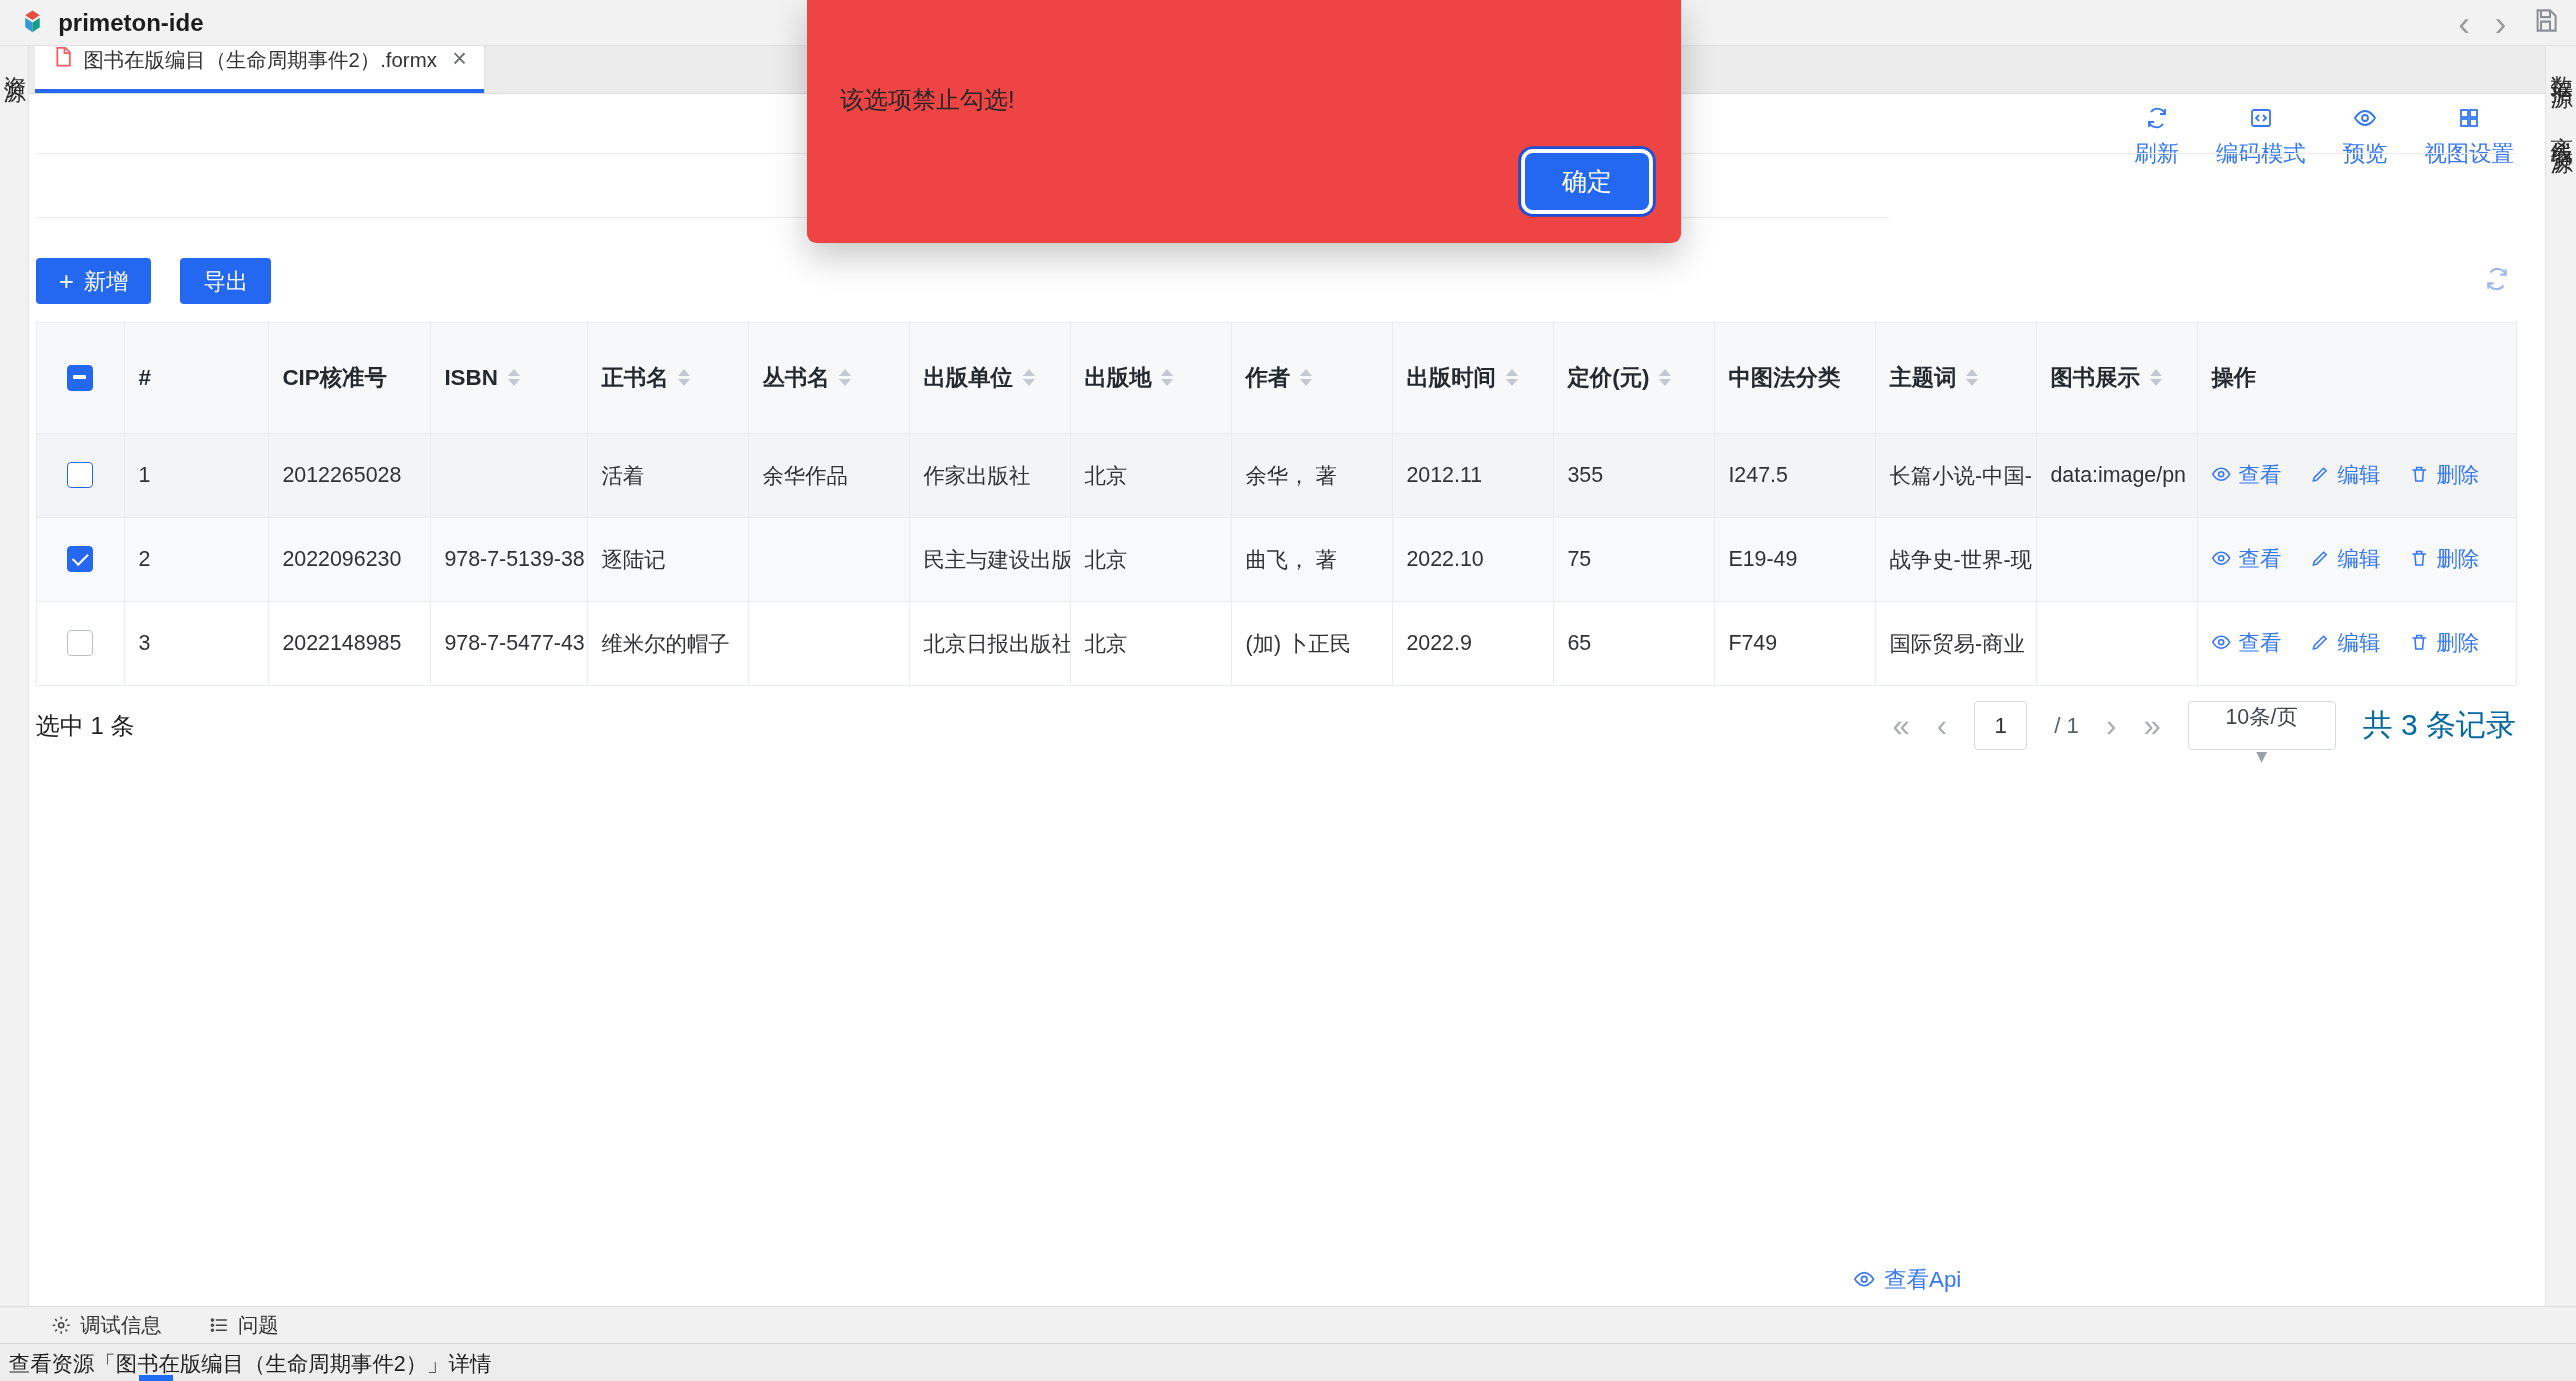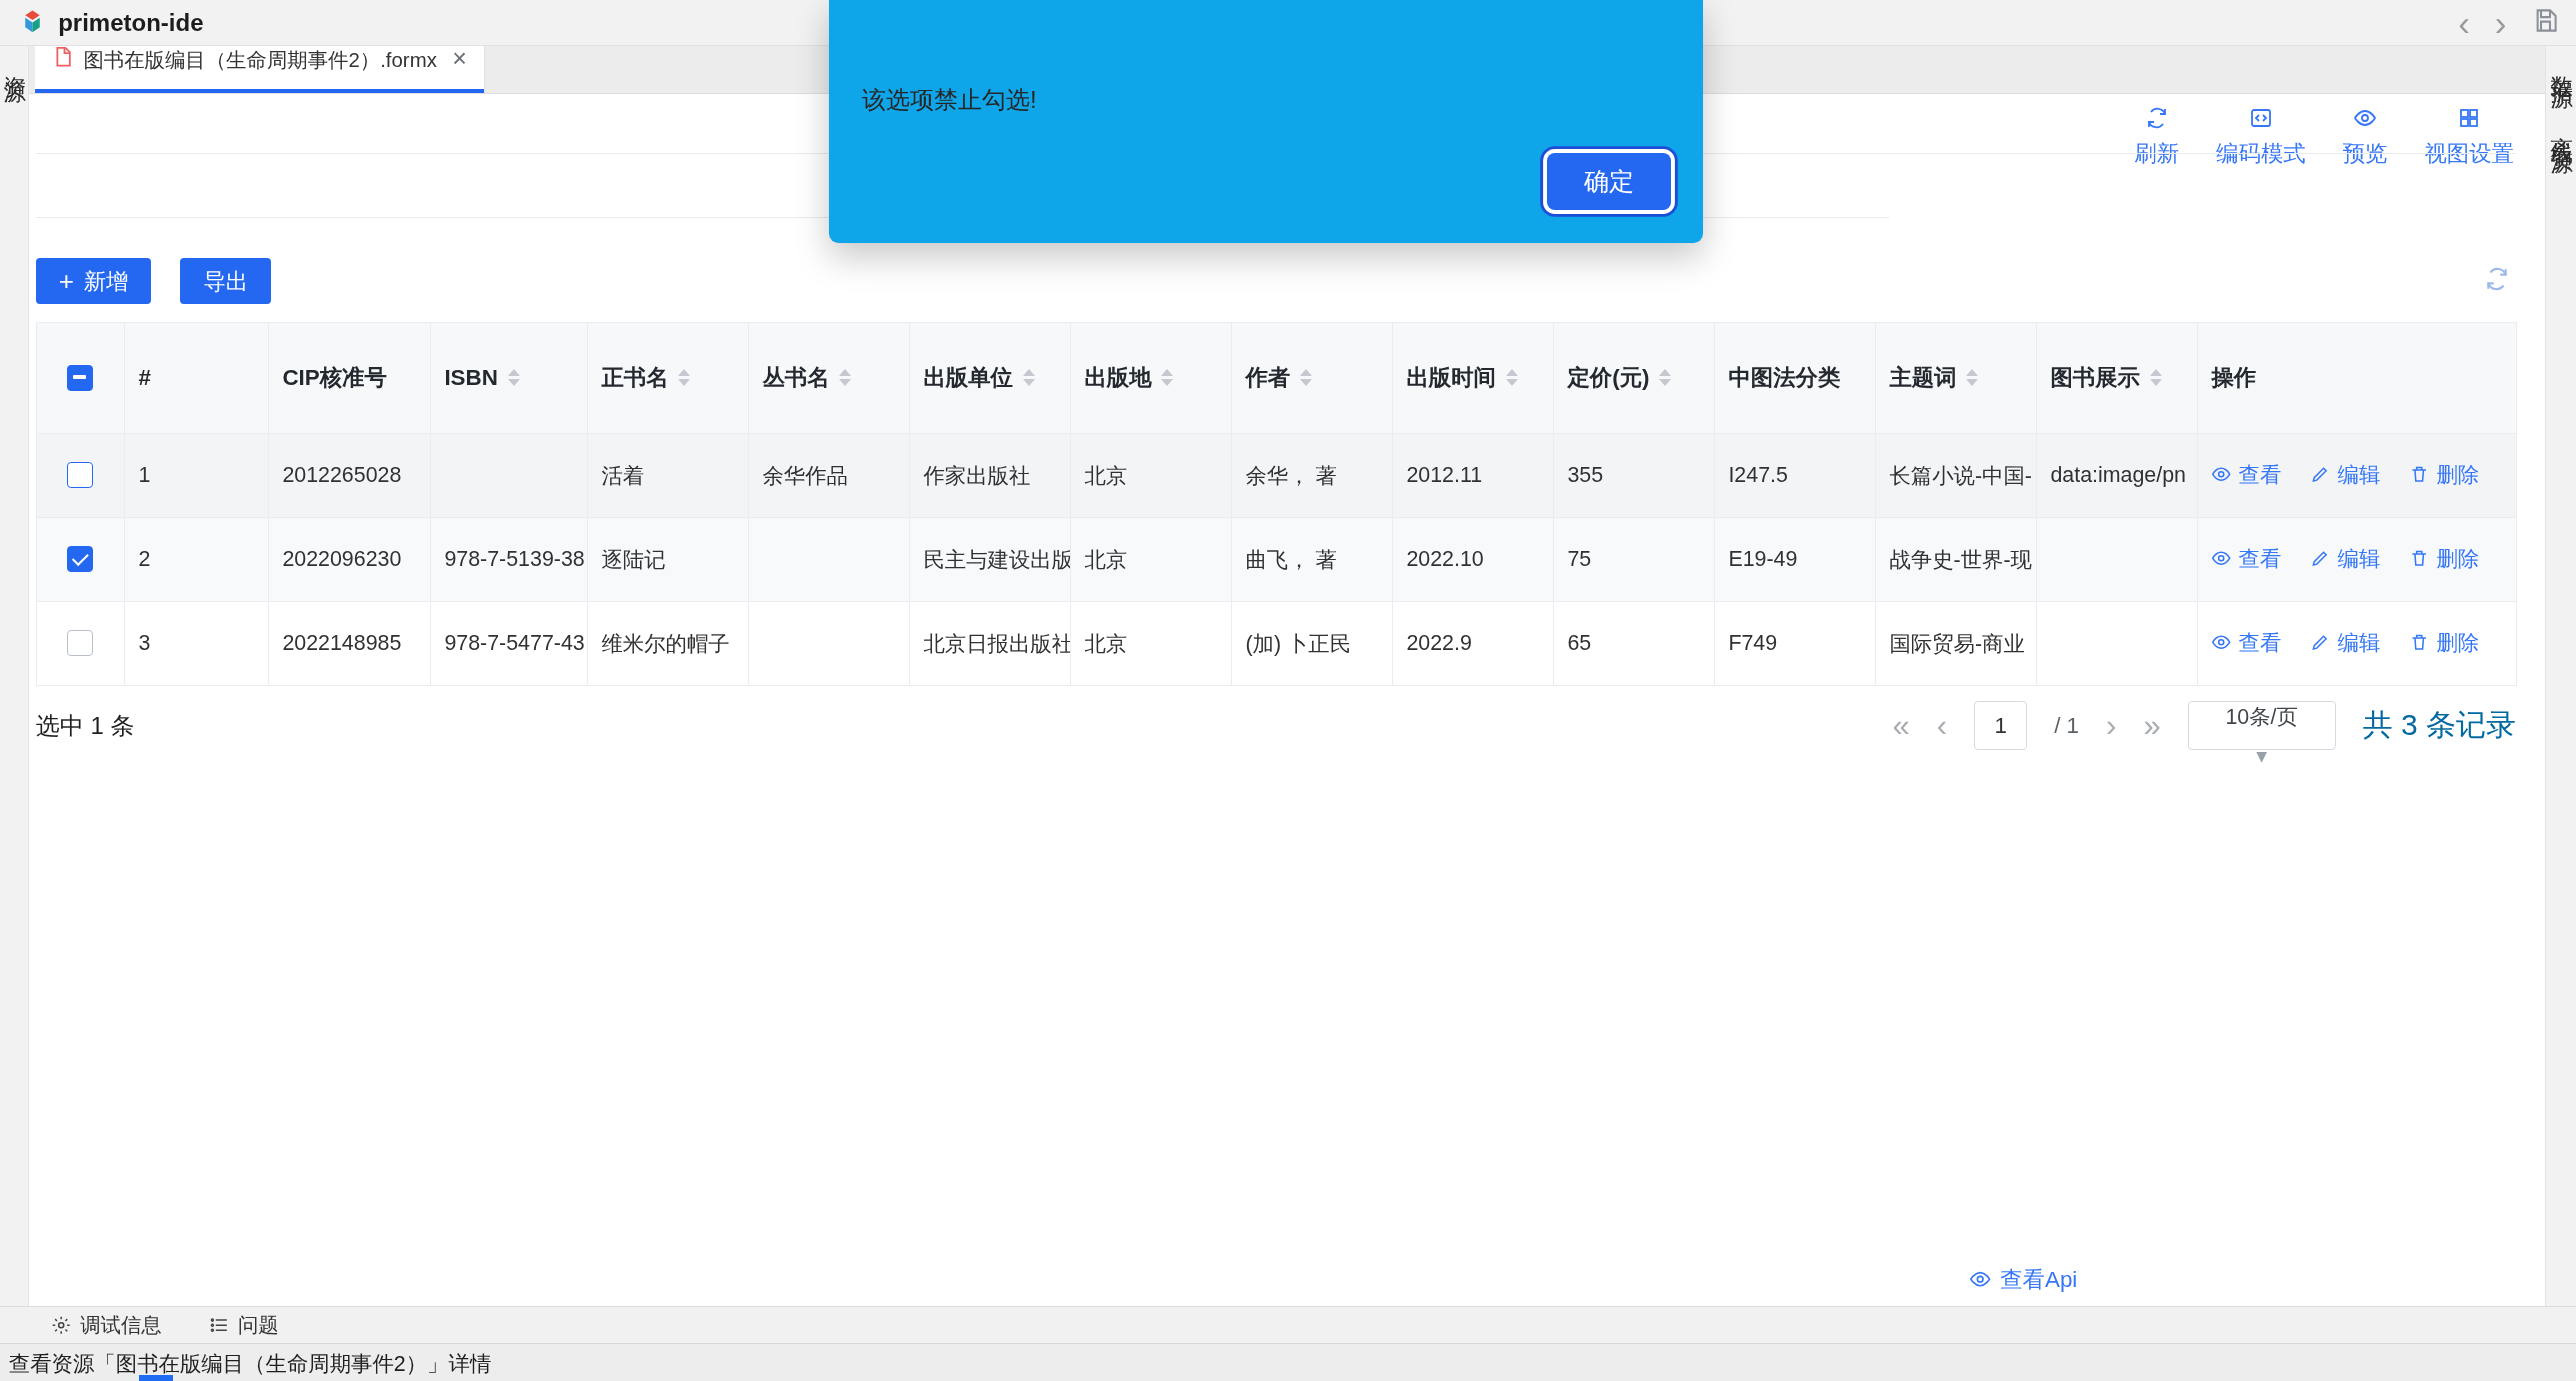--- a/index.html
+++ b/index.html
@@ -72,30 +72,30 @@
   .table-footer{display:flex;align-items:center;margin-top:15.6px;}
   .selected-info{font-size:24px;color:#1f1f1f;}
   .pagination{margin-left:auto;display:flex;align-items:center;gap:27px;}
   .pager-btn{font-size:31px;color:#a9adb3;line-height:1;cursor:pointer;}
   .page-input{width:53px;height:49px;border:1px solid #d6dae0;border-radius:3.9px;text-align:center;font-size:22.4px;color:#333;background:#fff;}
   .page-total{font-size:22.4px;color:#5b6168;}
   .page-size-select{min-width:148px;height:49px;border:1px solid #d6dae0;border-radius:3.9px;display:flex;align-items:center;justify-content:space-between;padding:0 13.6px;font-size:21.4px;color:#42474e;background:#fff;cursor:pointer;gap:11.7px;flex-direction:column;}
   .page-size-select .caret{color:#9aa0a8;font-size:21.4px;}
   .total-records{font-size:30px;color:#0369a1;}
   
-  .api-link{position:absolute;left:1940px;top:1170px;display:inline-flex;align-items:center;gap:8.8px;color:#3577f6;font-size:22.4px;cursor:pointer;}
+  .api-link{position:absolute;left:1824px;top:1170px;display:inline-flex;align-items:center;gap:8.8px;color:#3577f6;font-size:22.4px;cursor:pointer;}
   .api-link svg{width:22.4px;height:22.4px;stroke:#3577f6;fill:none;stroke-width:1.8;}
   
   .bottom-toolbar{height:37px;background:#f1f1f1;border-top:1px solid #dcdcdc;display:flex;align-items:center;padding-left:51px;gap:47px;}
   .bt-item{display:flex;align-items:center;gap:8.8px;font-size:20.4px;color:#333;cursor:pointer;}
   .bt-item svg{width:20.4px;height:20.4px;stroke:#444;fill:none;stroke-width:1.8;}
   .statusbar{height:39px;background:#ededed;border-top:1px solid #d8d8d8;display:flex;align-items:center;padding-left:8.8px;font-size:21.4px;color:#1f1f1f;position:relative;}
   .taskbar-peek{position:absolute;left:139px;bottom:0;width:34px;height:6.8px;background:#1f6bf2;}
   
-  .modal{position:absolute;left:829px;top:0;width:874px;height:243px;background:#0ea5e9;border-radius:0 0 9.7px 9.7px;box-shadow:0 13.6px 35px rgba(0,0,0,0.22),0 0 1px rgba(0,0,0,0.12);z-index:50;}
+  .modal{position:absolute;left:807px;top:0;width:874px;height:243px;background:#ef4444;border-radius:0 0 9.7px 9.7px;box-shadow:0 13.6px 35px rgba(0,0,0,0.22),0 0 1px rgba(0,0,0,0.12);z-index:50;}
   .modal-message{position:absolute;left:33px;top:84px;font-size:24px;color:#262626;}
   .modal-ok{position:absolute;left:718px;top:153px;width:124px;height:57px;background:#2468f2;color:#fff;border:none;border-radius:7.8px;font-size:25px;cursor:pointer;box-shadow:0 0 0 3.9px #ffffff,0 0 0 6.8px #1d4ed8;}
 </style>
 </head>
 <body>
 
 <div class="titlebar">
   <span class="logo">
     <svg viewBox="0 0 24 24" width="29" height="29">
         <path fill="#e74c3c" d="M12 2l6 4-6 4-6-4z"></path>

